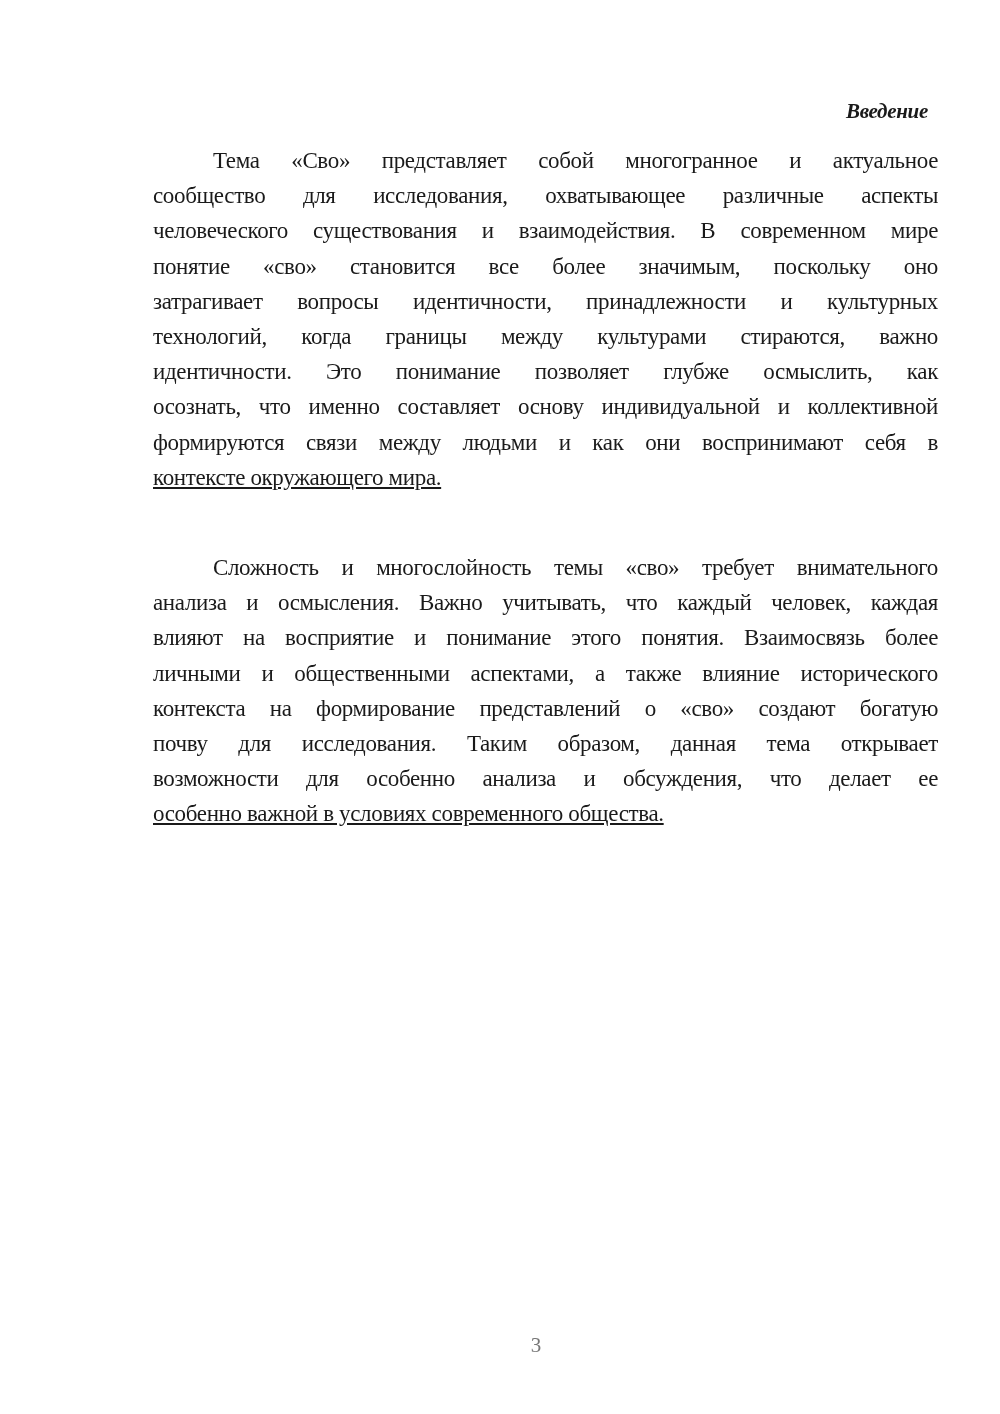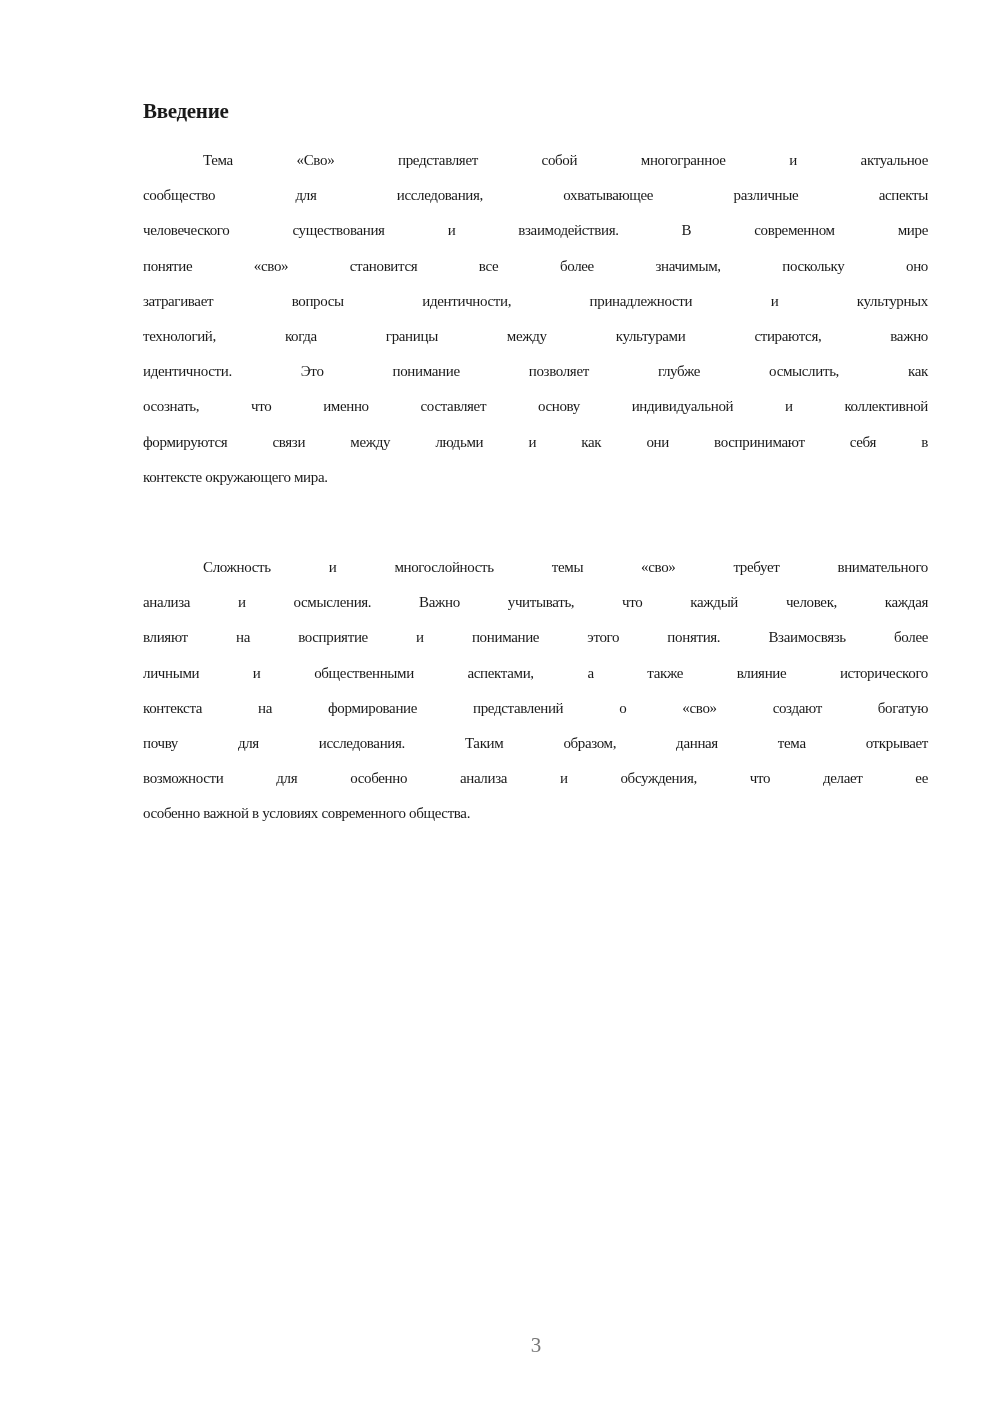--- a/index.html
+++ b/index.html
@@ -20,43 +20,45 @@
       left: 0; top: 0;
       width: 1000px;
       height: 1414px;
       background: #ffffff;
     }
     .title {
       position: absolute;
       top: 97px;
       left: 143px;
       width: 785px;
-      text-align: left;
+      text-align: right;
       font-weight: bold;
       font-size: 21px;
       line-height: 28px;
       letter-spacing: -0.3px;
+      font-style: italic;
     }
     .para {
       position: absolute;
-      left: 143px;
+      left: 153px;
       width: 785px;
-      font-size: 15px;
+      font-size: 23px;
     }
     .line {
       display: block;
       height: 35.2px;
       line-height: 35.2px;
       white-space: nowrap;
       text-align: justify;
       text-align-last: justify;
       letter-spacing: -0.35px;
     }
     .line.last {
       text-align-last: left;
+      text-decoration: underline;
     }
     .line.first {
       text-indent: 60px;
     }
     #p1 { top: 143px; }
     #p2 { top: 550px; }
     .page-number {
       position: absolute;
       top: 1333px;
       left: 0;

